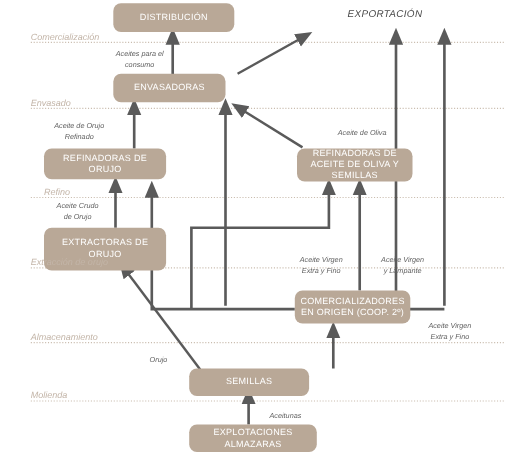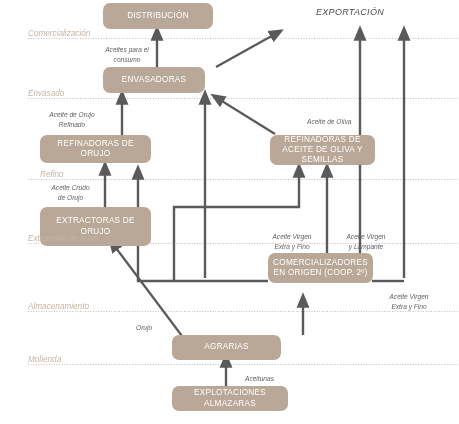--- a/index.html
+++ b/index.html
@@ -124,26 +124,26 @@
   </div>
 
   <div class="node-box" style="left:270px; top:135px; width:105px; height:30px;">
     <span>REFINADORAS DE ACEITE DE OLIVA Y SEMILLAS</span>
   </div>
 
   <div class="node-box" style="left:40px; top:207px; width:111px; height:39px;">
     <span>EXTRACTORAS DE ORUJO</span>
   </div>
 
-  <div class="node-box" style="left:268px; top:253px; width:105px; height:30px;">
+  <div class="node-box" style="left:268px; top:264px; width:105px; height:30px;">
     <span>COMERCIALIZADORES EN ORIGEN (COOP. 2º)</span>
   </div>
 
   <div class="node-box" style="left:172px; top:335px; width:109px; height:25px;">
-    <span>AGRARIAS</span>
+    <span>SEMILLAS</span>
   </div>
 
   <div class="node-box" style="left:172px; top:386px; width:116px; height:25px;">
     <span>EXPLOTACIONES ALMAZARAS</span>
   </div>
 
   <div class="plain-label" style="left:316px; top:7px;">EXPORTACIÓN</div>
 
   <div class="stage-label" style="left:28px; top:29px;">Comercialización</div>
   <div class="stage-label" style="left:28px; top:89px;">Envasado</div>

